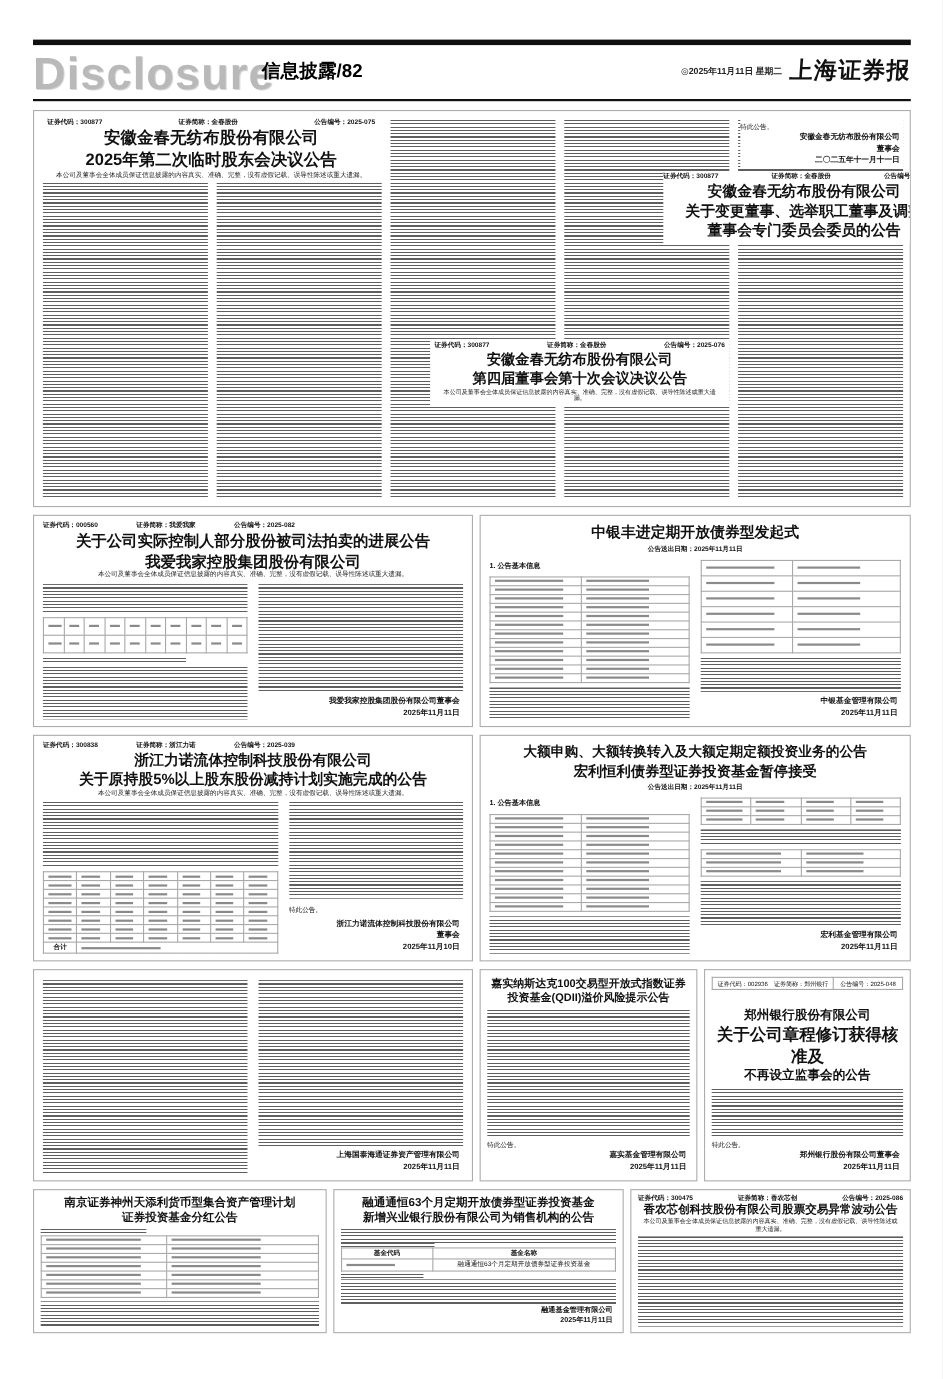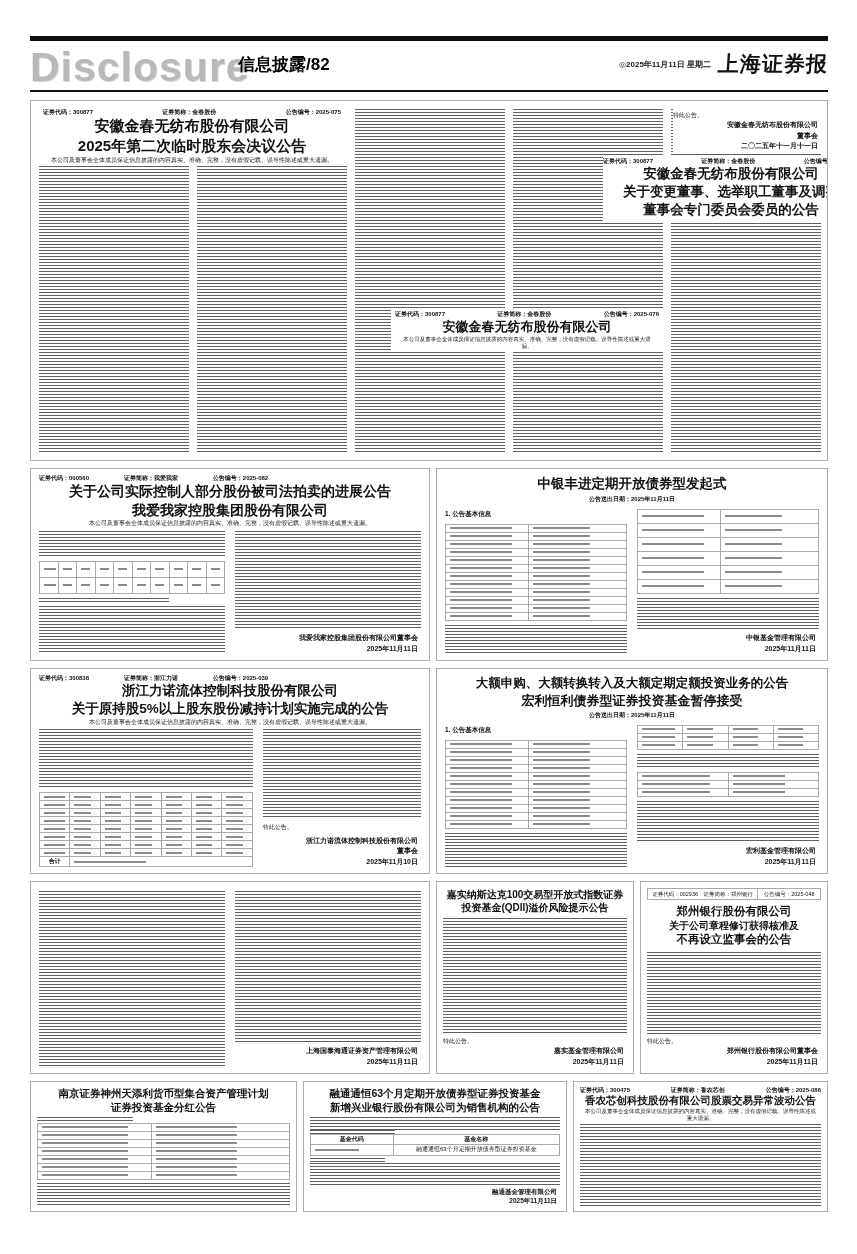--- a/index.html
+++ b/index.html
@@ -93,20 +93,21 @@
       <div class="disc">本公司及董事会全体成员保证信息披露的内容真实、准确、完整，没有虚假记载、误导性陈述或重大遗漏。</div>
     </div>
 
     <div class="ov ovA2">
       <div class="coderow" style="padding:0 4px">
         <span>证券代码：300877</span>
         <span>证券简称：金春股份</span>
         <span>公告编号：2025-076</span>
       </div>
       <div class="h" style="font-size:13px">安徽金春无纺布股份有限公司</div>
+      <div class="h" style="font-size:13px">第四届董事会第十次会议决议公告</div>
       <div class="disc" style="font-size:5.5px">本公司及董事会全体成员保证信息披露的内容真实、准确、完整，没有虚假记载、误导性陈述或重大遗漏。</div>
     </div>
 
     <div class="ov ovSig3">
       <div class="notice">特此公告。</div>
       <div class="sig">
         <div>安徽金春无纺布股份有限公司</div>
         <div>董事会</div>
         <div>二〇二五年十一月十一日</div>
       </div>
@@ -835,22 +836,22 @@
   <div class="box b8">
       <div class="pad" style="padding:6px">
     <table class="hdrbox">
           <tbody>
             <tr>
       <td style="width:62%">证券代码：002936　证券简称：郑州银行</td>
       <td>公告编号：2025-048</td>
     </tr>
           </tbody>
         </table>
-    <div class="h" style="font-size:11.5px;margin-top:4px">郑州银行股份有限公司</div>
-    <div class="h" style="font-size:10px">关于公司章程修订获得核准及</div>
+    <div class="h" style="font-size:11.5px;margin-top:16px">郑州银行股份有限公司</div>
+    <div class="h" style="font-size:15px">关于公司章程修订获得核准及</div>
     <div class="h" style="font-size:11.5px">不再设立监事会的公告</div>
     <div class="fill grow" style="margin-top:4px"></div>
     <div class="notice">特此公告。</div>
     <div class="sig">
       <div>郑州银行股份有限公司董事会</div>
       <div>2025年11月11日</div>
     </div>
   </div>
     </div>
 

